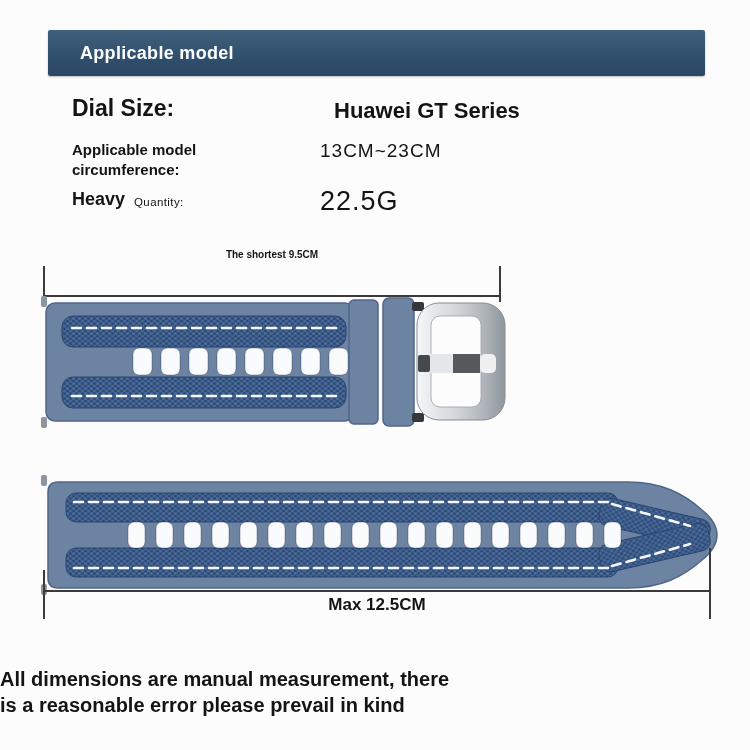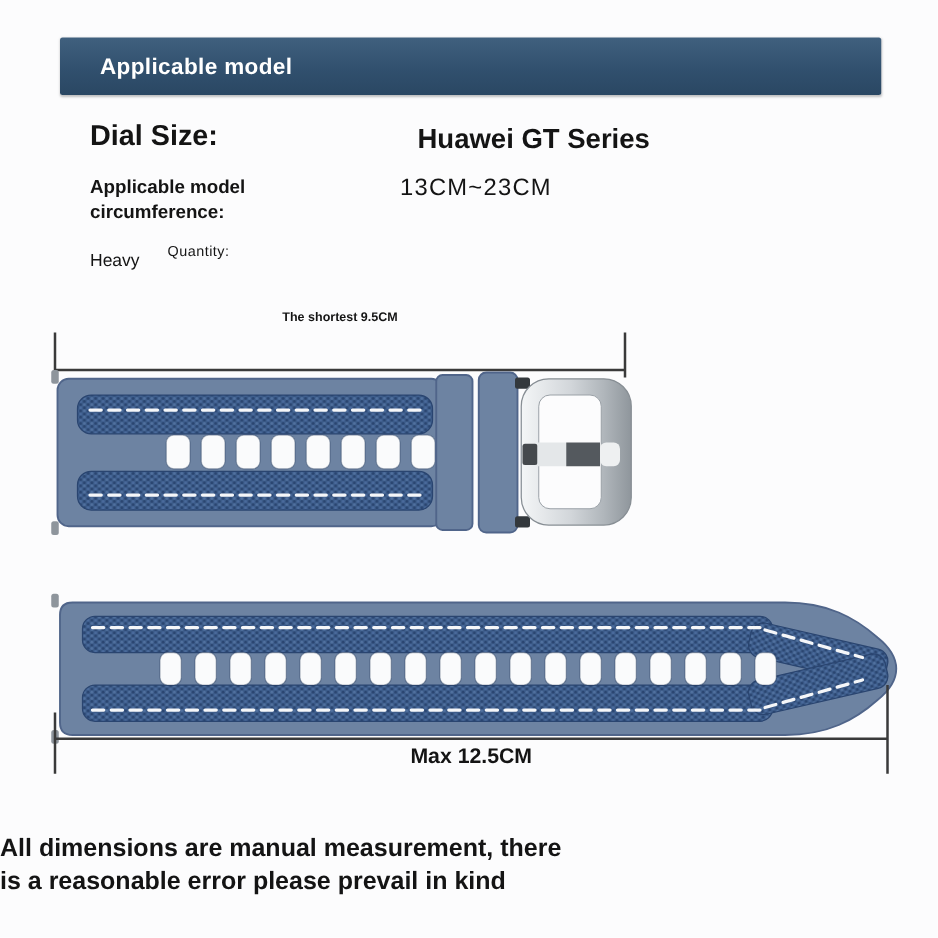--- a/index.html
+++ b/index.html
@@ -15,21 +15,21 @@
     background:linear-gradient(180deg,#40607e 0%,var(--header-bg,#31506e) 55%,#2a4763 100%);
     border-radius:2px;box-shadow:0 1px 2px rgba(0,0,0,.25);
     display:flex;align-items:center;
   }
   .hdr span{margin-left:32px;color:#fff;font-size:18px;font-weight:bold;letter-spacing:.3px;}
   
   .lbl1{left:72px;top:95px;font-size:23px;font-weight:bold;}
   .val1{left:322px;top:98px;font-size:22px;font-weight:bold;margin-left:12px;}
   .lbl2{left:72px;top:140px;font-size:15px;font-weight:bold;line-height:1.3;white-space:pre-line;}
   .val2{left:320px;top:140px;font-size:19px;font-weight:400;letter-spacing:1px;}
-  .lbl3{left:72px;top:200px;font-size:14px;font-weight:normal;}
+  .lbl3{left:72px;top:189px;font-size:18px;font-weight:bold;}
   .lbl3s{left:134px;top:196px;font-size:11.5px;font-weight:normal;letter-spacing:.4px;}
   .val3{left:320px;top:186px;font-size:27px;font-weight:400;letter-spacing:1px;}
   
   .mtop{left:44px;top:249px;width:456px;text-align:center;font-size:10px;font-weight:bold;}
   .mbot{left:44px;top:595px;width:666px;text-align:center;font-size:17px;font-weight:bold;}
   
   .note{left:0;top:666px;width:750px;text-align:left;font-size:20px;font-weight:bold;line-height:1.3;white-space:pre-line;}
   
   .diagram{position:absolute;left:0;top:0;}
   .body-fill{fill:var(--strap-body,#6d83a2);stroke:var(--strap-edge,#50658a);stroke-width:1.5;}
@@ -58,20 +58,21 @@
 
   <div class="abs lbl1">Dial Size:</div>
   <div class="abs val1">Huawei GT Series</div>
 
   <div class="abs lbl2">Applicable model
 circumference:</div>
   <div class="abs val2">13CM~23CM</div>
 
   <div class="abs lbl3">Heavy</div>
   <div class="abs lbl3s">Quantity:</div>
+  <div class="abs val3">22.5G</div>
 
   <div class="abs mtop">The shortest 9.5CM</div>
   <div class="abs mbot">Max 12.5CM</div>
 
   <svg class="diagram" width="750" height="750" viewBox="0 0 750 750">
     <defs>
       <pattern id="weave" width="6" height="5" patternUnits="userSpaceOnUse">
         <rect width="6" height="5" class="texbase"></rect>
         <circle cx="1.5" cy="1.2" r="1.15" class="texdark"></circle>
         <circle cx="4.5" cy="1.2" r="1.15" class="texlight"></circle>

